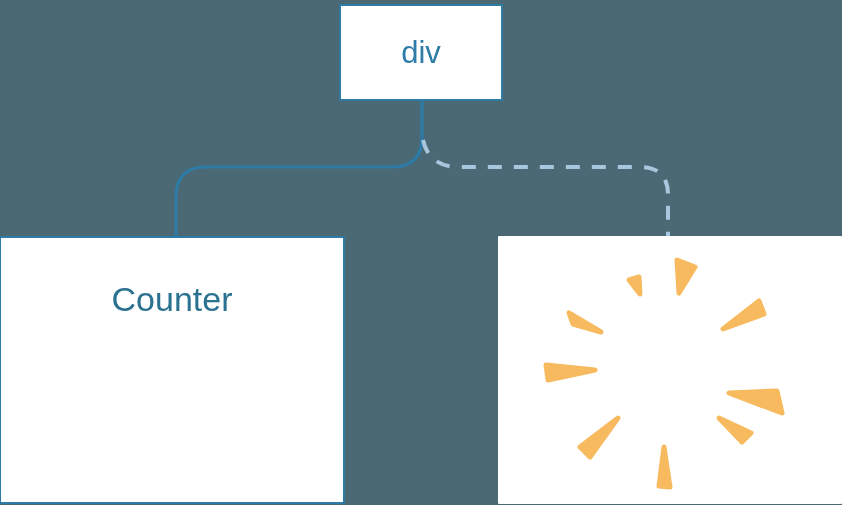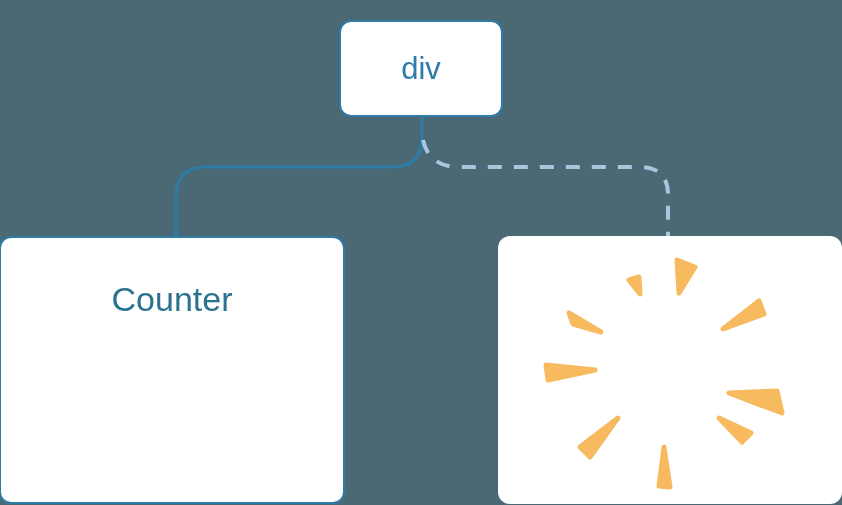--- a/index.html
+++ b/index.html
@@ -28,41 +28,41 @@
   }
   .connector-dashed {
     fill: none;
     stroke: var(--dashed-line);
     stroke-width: 4;
     stroke-dasharray: 14 12;
     stroke-linecap: butt;
   }
   .node-div {
     position: absolute;
-    left: 339px; top: 20px;
+    left: 339px; top: 4px;
     width: 164px; height: 97px;
     box-sizing: border-box;
     background: var(--card-bg);
     border: 2.5px solid var(--node-border);
-    border-radius: 12px;
+    border-radius: 0;
     display: flex;
     align-items: center;
     justify-content: center;
     font-size: 31px;
     font-weight: 500;
     color: var(--node-text);
     z-index: 1;
   }
   .card {
     position: absolute;
     top: 236px;
     height: 268px;
     box-sizing: border-box;
     background: var(--card-bg);
-    border-radius: 12px;
+    border-radius: 1px;
     z-index: 1;
   }
   .card-counter {
     left: -1px;
     width: 346px;
     border: 2.5px solid var(--node-border);
   }
   .counter-title {
     margin-top: 42px;
     text-align: center;

